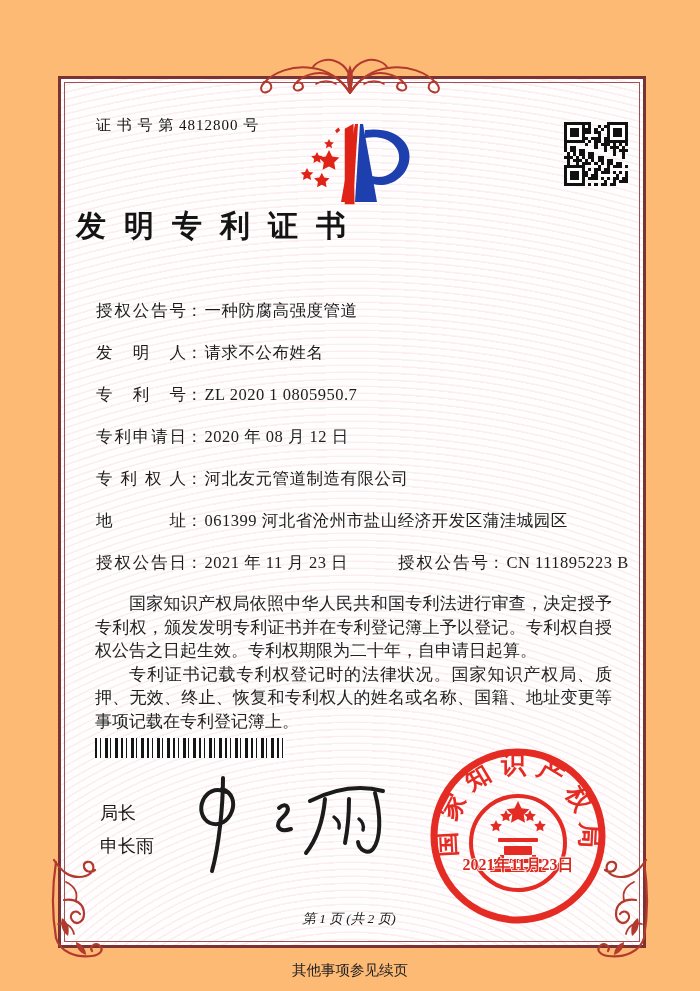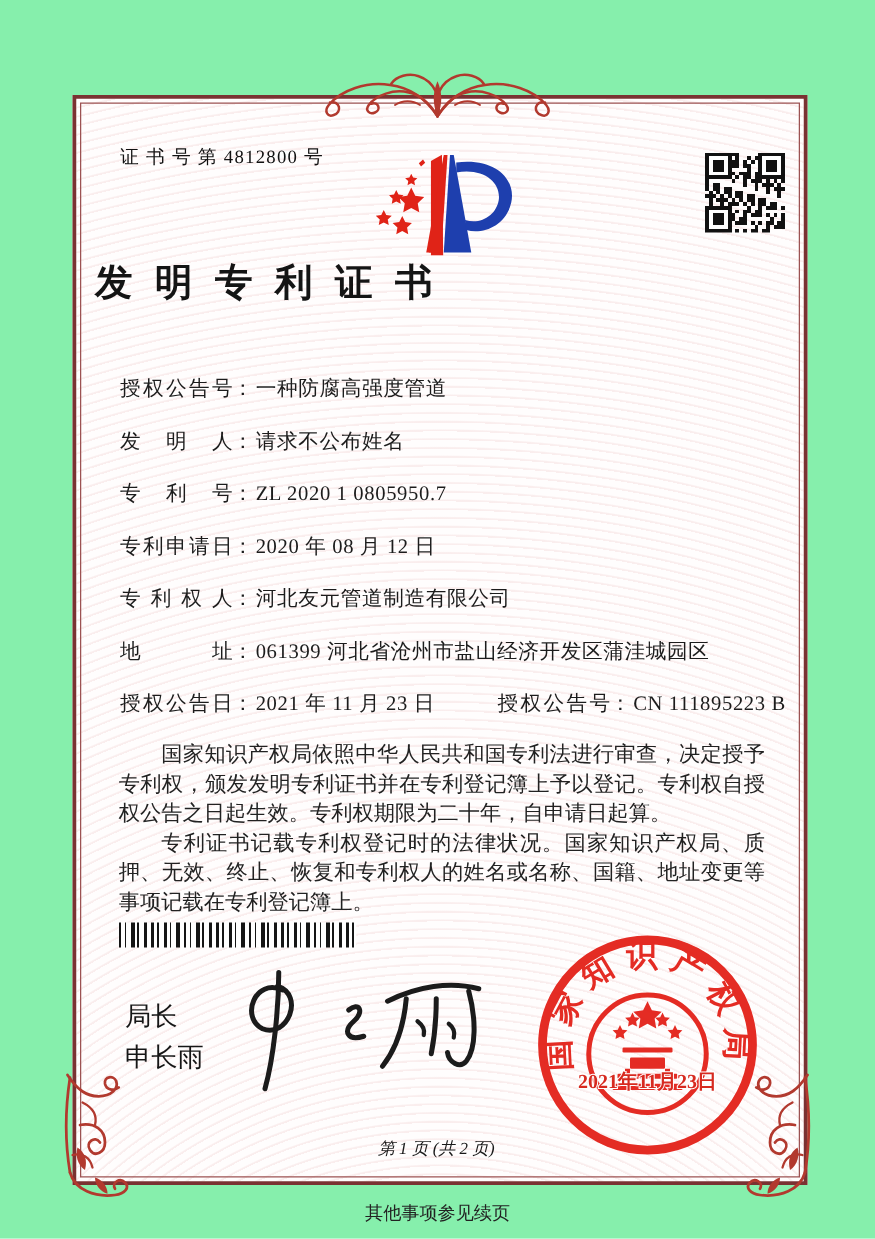--- a/index.html
+++ b/index.html
@@ -1,16 +1,16 @@
 <!DOCTYPE html>
 <html><head>
 <meta charset="utf-8">
 <style>
   html,body{margin:0;padding:0;background:#ffffff;}
-  .page{position:relative;width:700px;height:991px;background:#86efac;overflow:hidden;
+  .page{position:relative;width:700px;height:991px;background:#fdba74;overflow:hidden;
         font-family:"Liberation Serif","DejaVu Serif",serif;color:#1c1c1c;}
 
   
   .frame{position:absolute;left:58px;top:76px;width:582px;height:866px;
          border:3px solid #7a3232;background-color:#fffdfd;
          background-image:repeating-radial-gradient(circle at 50% 135%,
             rgba(224,158,158,0.16) 0 1px, rgba(255,255,255,0) 2px 7px);}
   .frame::after{content:"";position:absolute;inset:3px;border:1px solid #9c5252;pointer-events:none;}
 
   .ornament{position:absolute;}
@@ -39,21 +39,21 @@
   .paras p{margin:0;text-indent:2em;}
 
   
   .barcode{position:absolute;left:95px;top:738px;width:190px;height:20px;
     background-image:repeating-linear-gradient(90deg,
       #151515 0 2px,#fff 2px 5px,#151515 5px 6px,#fff 6px 10px,
       #151515 10px 13px,#fff 13px 15px,#151515 15px 16px,#fff 16px 20px,
       #151515 20px 23px,#fff 23px 26px);}
 
   
-  .director{position:absolute;left:100px;top:797px;font-size:21px;line-height:33px;color:#161616;}
+  .director{position:absolute;left:100px;top:797px;font-size:18px;line-height:33px;color:#161616;}
   .signature{position:absolute;left:182px;top:772px;width:218px;height:108px;}
   .seal{position:absolute;left:428px;top:746px;width:180px;height:180px;opacity:0.95;}
 
   
   .pageinfo{position:absolute;left:58px;top:910px;width:582px;text-align:center;font-size:13.5px;color:#1a1a1a;font-style:italic;}
   .contnote{position:absolute;left:0;top:961px;width:700px;text-align:center;font-size:14.5px;color:#222;font-family:Liberation Mono, monospace;}
 </style>
 </head>
 <body>
 

